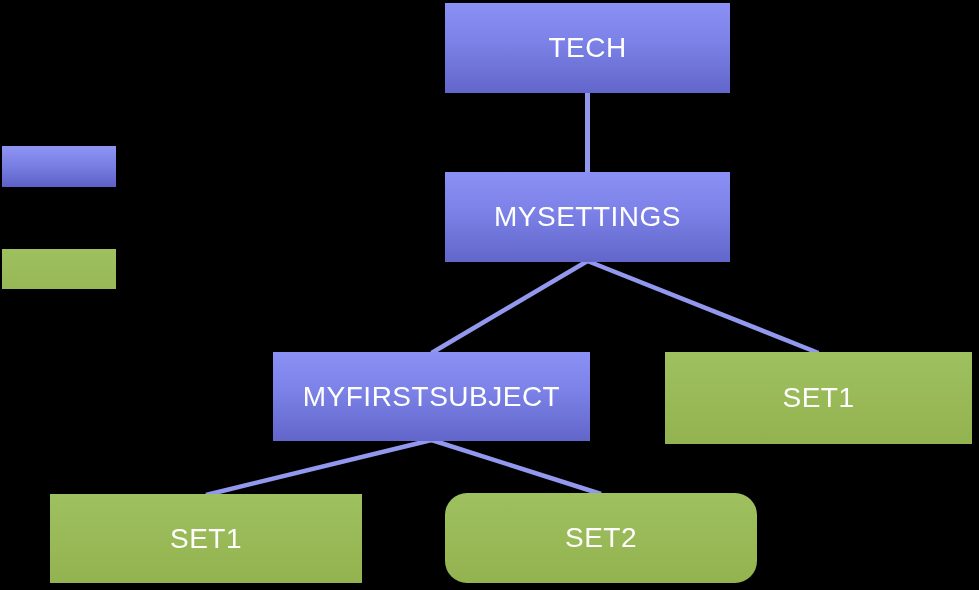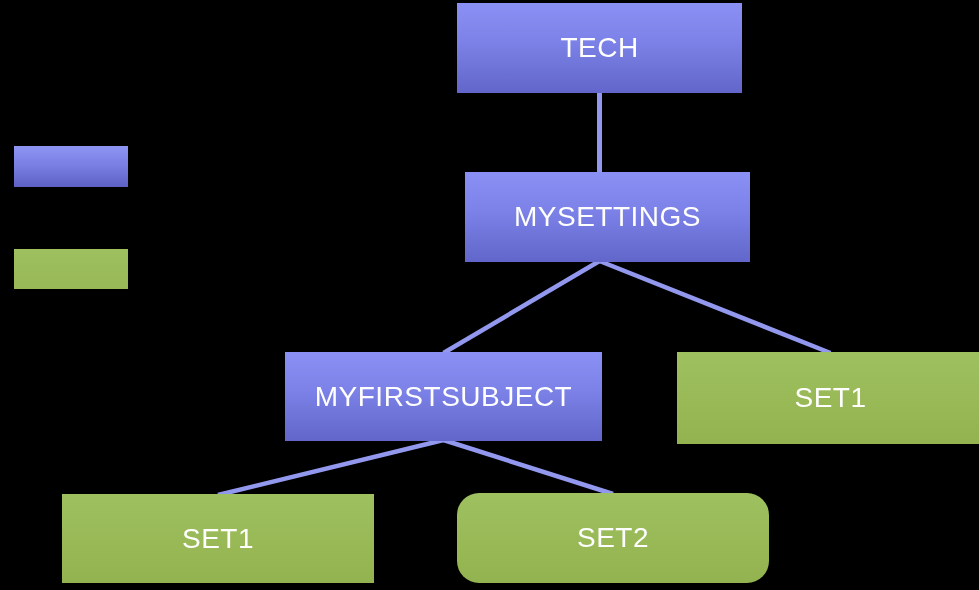--- a/index.html
+++ b/index.html
@@ -5,21 +5,21 @@
   * { margin: 0; padding: 0; box-sizing: border-box; }
   html, body { width: 979px; height: 590px; }
   body {
     background: #000000;
     font-family: "Liberation Sans", sans-serif;
     position: relative;
     overflow: hidden;
   }
   .canvas {
     position: absolute;
-    left: 12px; top: 0;
+    left: 0; top: 0;
     width: 890px; height: 590px;
   }
   svg.connectors {
     position: absolute;
     left: 0; top: 0;
     pointer-events: none;
   }
   .node {
     position: absolute;
     display: flex;
@@ -30,21 +30,21 @@
     letter-spacing: 0.5px;
     white-space: nowrap;
   }
   .node.purple {
     background: linear-gradient(180deg, #8a90f4 0%, #7c82e7 42%, #6266cb 100%);
   }
   .node.green {
     background: linear-gradient(180deg, #9ec05f 0%, #99b957 55%, #93b250 100%);
   }
   .node-tech            { left: 445px; top: 3px;   width: 285px; height: 90px; }
-  .node-mysettings      { left: 445px; top: 172px; width: 285px; height: 90px; margin-left: 8px; }
+  .node-mysettings      { left: 445px; top: 172px; width: 285px; height: 90px; }
   .node-myfirstsubject  { left: 273px; top: 352px; width: 317px; height: 89px; }
   .node-set1-right      { left: 665px; top: 352px; width: 307px; height: 92px; }
   .node-set1-bottom     { left: 50px;  top: 494px; width: 312px; height: 89px; }
   .node-set2-bottom     { left: 445px; top: 493px; width: 312px; height: 90px; border-radius: 22px; }
   .swatch {
     position: absolute;
     left: 2px;
     width: 114px;
   }
   .swatch.purple {

